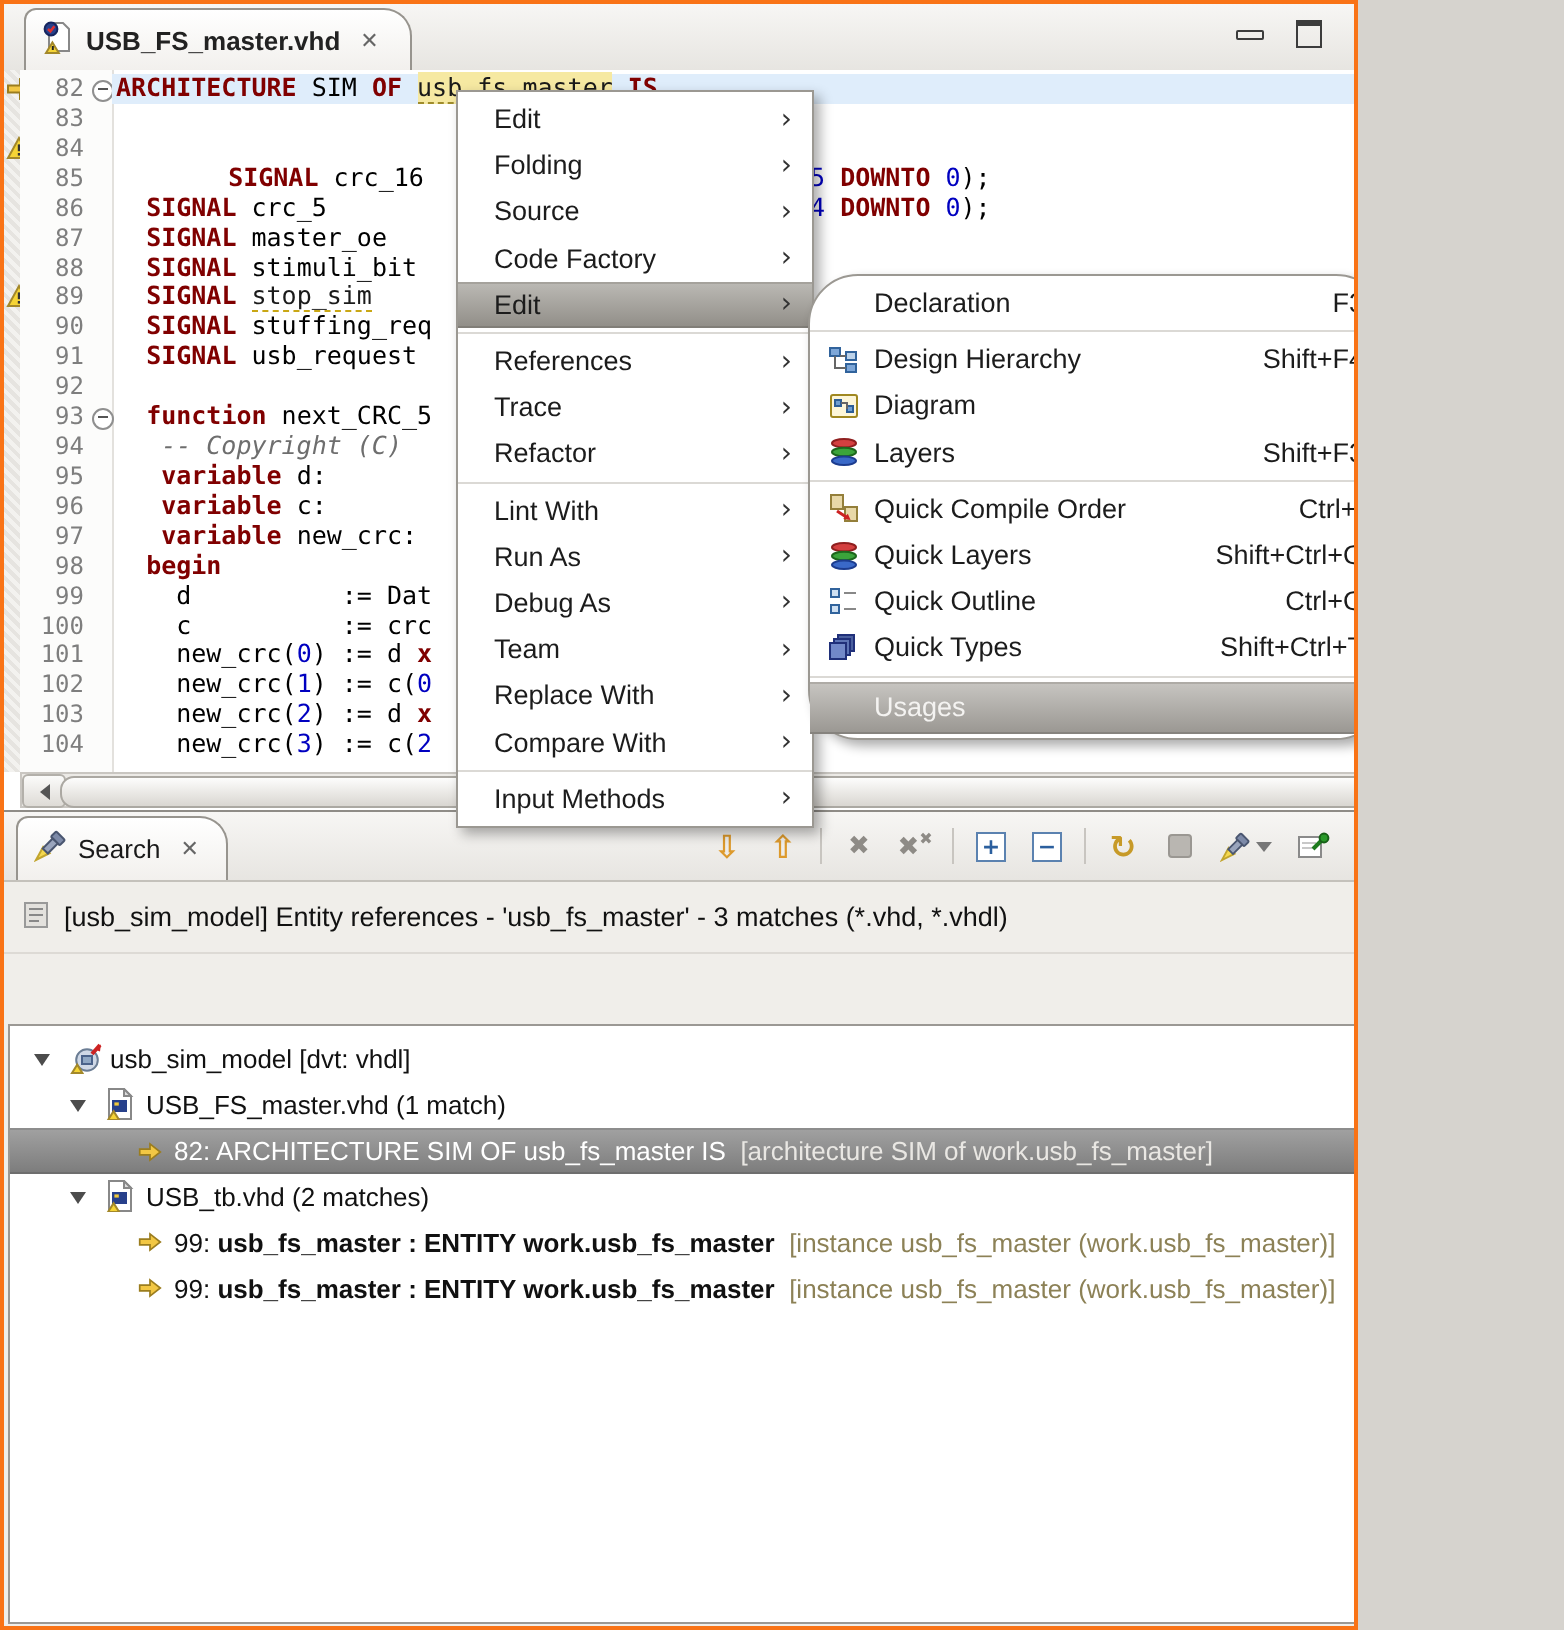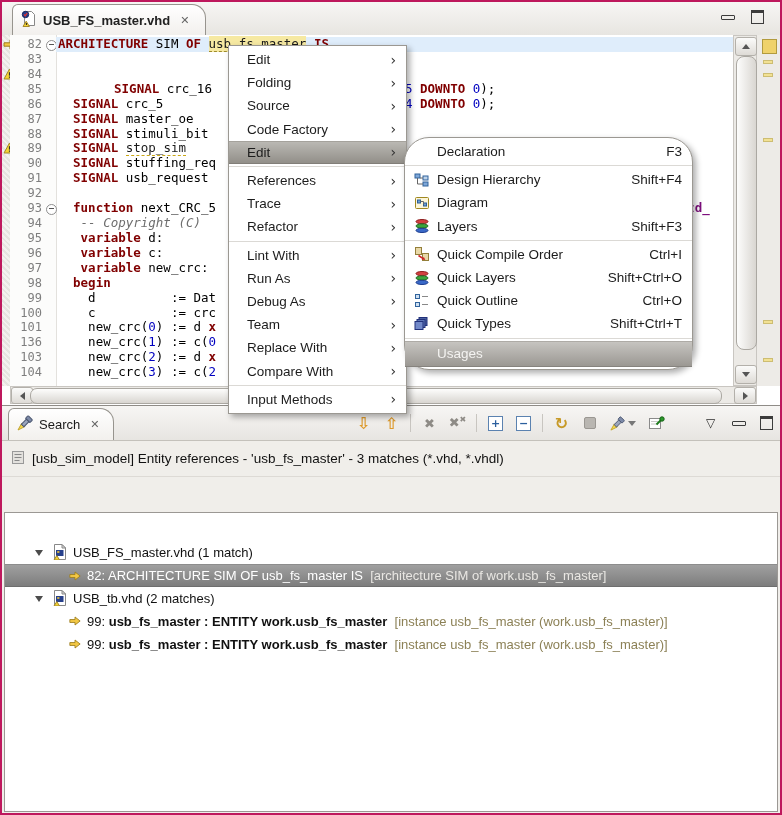--- a/index.html
+++ b/index.html
@@ -1,17 +1,17 @@
 <!DOCTYPE html>
 <html><head>
 <meta charset="utf-8">
 <style>
   html,body{margin:0;padding:0;background:#d6d3ce;}
-  .window{position:relative;width:782px;height:815px;box-sizing:border-box;
-    border:2px solid #be185d;background:#0369a1;overflow:hidden;
+  .window{position:relative;width:679px;height:815px;box-sizing:border-box;
+    border:2px solid #f97316;background:#0369a1;overflow:hidden;
     font-family:"Liberation Sans",sans-serif;font-size:13px;color:#1a1a1a;}
   
   .tabbar{position:absolute;left:0;right:0;height:33px;
     background:linear-gradient(#f7f6f4,#e7e5e1);border-bottom:1px solid #b2afa9;}
   .tab{position:absolute;left:10px;top:2px;height:30px;display:flex;align-items:center;gap:6px;
     padding:0 16px 0 8px;background:linear-gradient(#ffffff,#f2f0ed);
     border:1px solid #97948e;border-bottom:none;border-radius:6px 14px 0 0;z-index:3;}
   .tab .tlabel{font-weight:bold;color:#222;}
   .tclose{font-family:"DejaVu Sans",sans-serif;font-size:11px;color:#666;margin-left:4px;cursor:default;}
   .stackbtns{position:absolute;top:8px;display:flex;gap:16px;align-items:center;}
@@ -154,21 +154,21 @@
         <div class="gline" style="top: 151.2px;">92</div>
         <div class="gline" style="top: 166.12px;">93</div>
         <div class="gline" style="top: 181.04px;">94</div>
         <div class="gline" style="top: 195.96px;">95</div>
         <div class="gline" style="top: 210.88px;">96</div>
         <div class="gline" style="top: 225.8px;">97</div>
         <div class="gline" style="top: 240.72px;">98</div>
         <div class="gline" style="top: 255.64px;">99</div>
         <div class="gline" style="top: 270.56px;">100</div>
         <div class="gline" style="top: 285.48px;">101</div>
-        <div class="gline" style="top: 300.4px;">136</div>
+        <div class="gline" style="top: 300.4px;">102</div>
         <div class="gline" style="top: 315.32px;">103</div>
         <div class="gline" style="top: 330.24px;">104</div>
       </div>
     <div class="foldcol" id="foldcol">
         <div class="fold" style="left: 0px; top: 4.5px;"></div>
         <div class="fold" style="left: 0px; top: 168.62px;"></div>
       </div>
     <div class="codearea" id="codearea">
         <div class="cline current" style="top: 2px;"><span class="seg-kw">ARCHITECTURE </span><span class="seg-pl">SIM </span><span class="seg-kw">OF </span><span class="seg-occ">usb_fs_master</span><span class="seg-pl"> </span><span class="seg-kw">IS</span></div>
         <div class="cline" style="top: 16.92px;"></div>
@@ -302,20 +302,33 @@
             <rect x="0.5" y="0.5" width="11" height="12" fill="#e3e1dd" stroke="#999"></rect>
             <line x1="2.5" y1="3.5" x2="9.5" y2="3.5" stroke="#888"></line>
             <line x1="2.5" y1="6.5" x2="9.5" y2="6.5" stroke="#888"></line>
             <line x1="2.5" y1="9.5" x2="7.5" y2="9.5" stroke="#888"></line>
           </svg></span>
       <span>[usb_sim_model] Entity references - 'usb_fs_master' - 3 matches (*.vhd, *.vhdl)</span>
     </div>
 
 
     <div class="tree" id="resulttree">
+        <div class="trow" style="top: 5px;">
+          <span class="exp" style="left: 12px;"></span>
+          <span class="ricon" style="left: 30px; top: 3px;">
+            <svg width="17" height="16">
+              <circle cx="8.5" cy="9" r="5.4" fill="#cfd8e6" stroke="#6b7d94"></circle>
+              <rect x="6" y="7" width="5" height="4" fill="#8fa7c4" stroke="#4a628a"></rect>
+              <path d="M11 6 L15 1.5" stroke="#c22" stroke-width="2"></path>
+              <polygon points="15.5,1 13.6,4.2 15,4.8" fill="#c22"></polygon>
+              <polygon points="1,15.5 3.6,11.3 6.2,15.5" fill="#f5d435" stroke="#a3882a"></polygon>
+            </svg>
+          </span>
+          <span class="rtext" style="left: 50px;">usb_sim_model [dvt: vhdl]</span>
+        </div>
         <div class="trow" style="top: 28px;">
           <span class="exp" style="left: 30px;"></span>
           <span class="ricon" style="left: 48px; top: 3px;">
             <svg width="14" height="16">
               <path d="M1.5 0.5 h7.5 l3.5 3.5 v11.5 h-11 z" fill="#fff" stroke="#888"></path>
               <path d="M9 0.5 l3.5 3.5 h-3.5 z" fill="#ddd" stroke="#888"></path>
               <rect x="3" y="6" width="7.5" height="6" fill="#27408b"></rect>
               <rect x="4.2" y="7.2" width="2.2" height="1.6" fill="#f0c93c"></rect>
               <polygon points="1,16 3.8,11.6 6.6,16" fill="#f5d435" stroke="#a3882a"></polygon>
             </svg>

